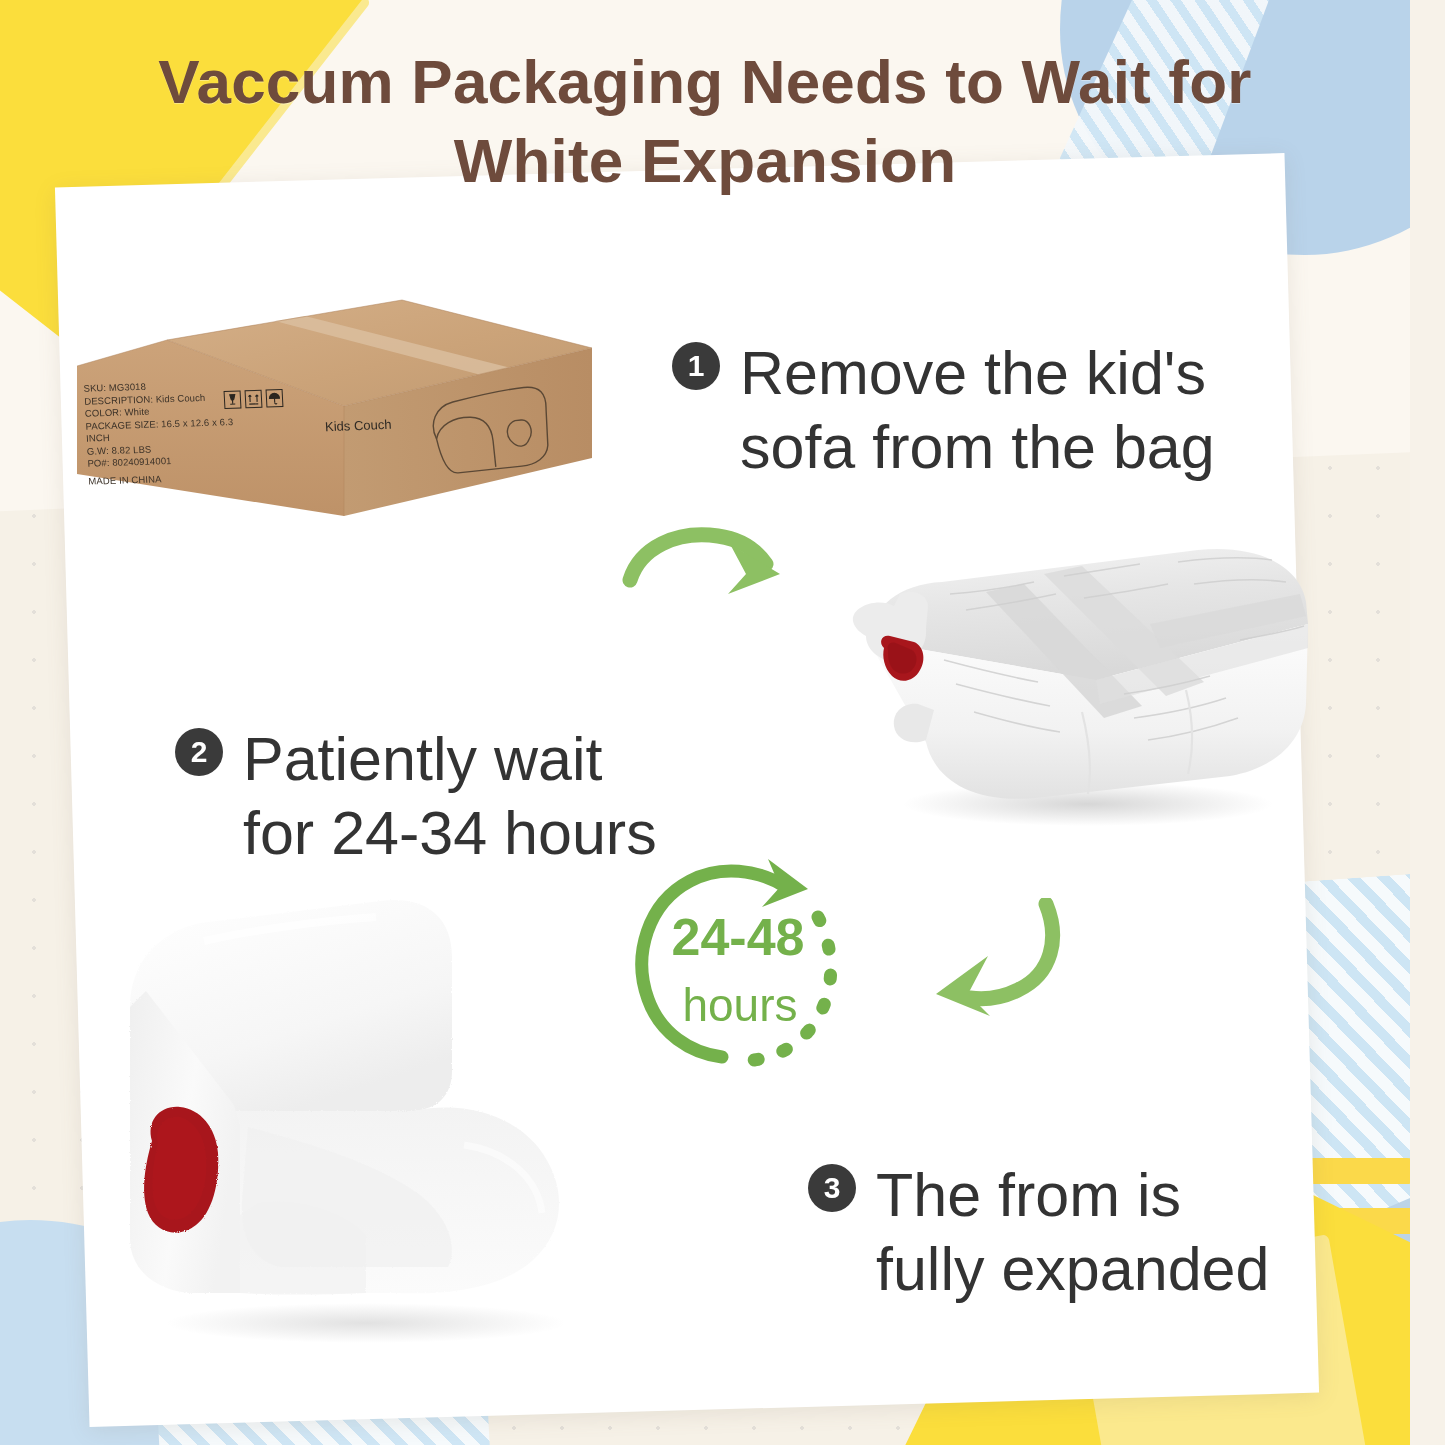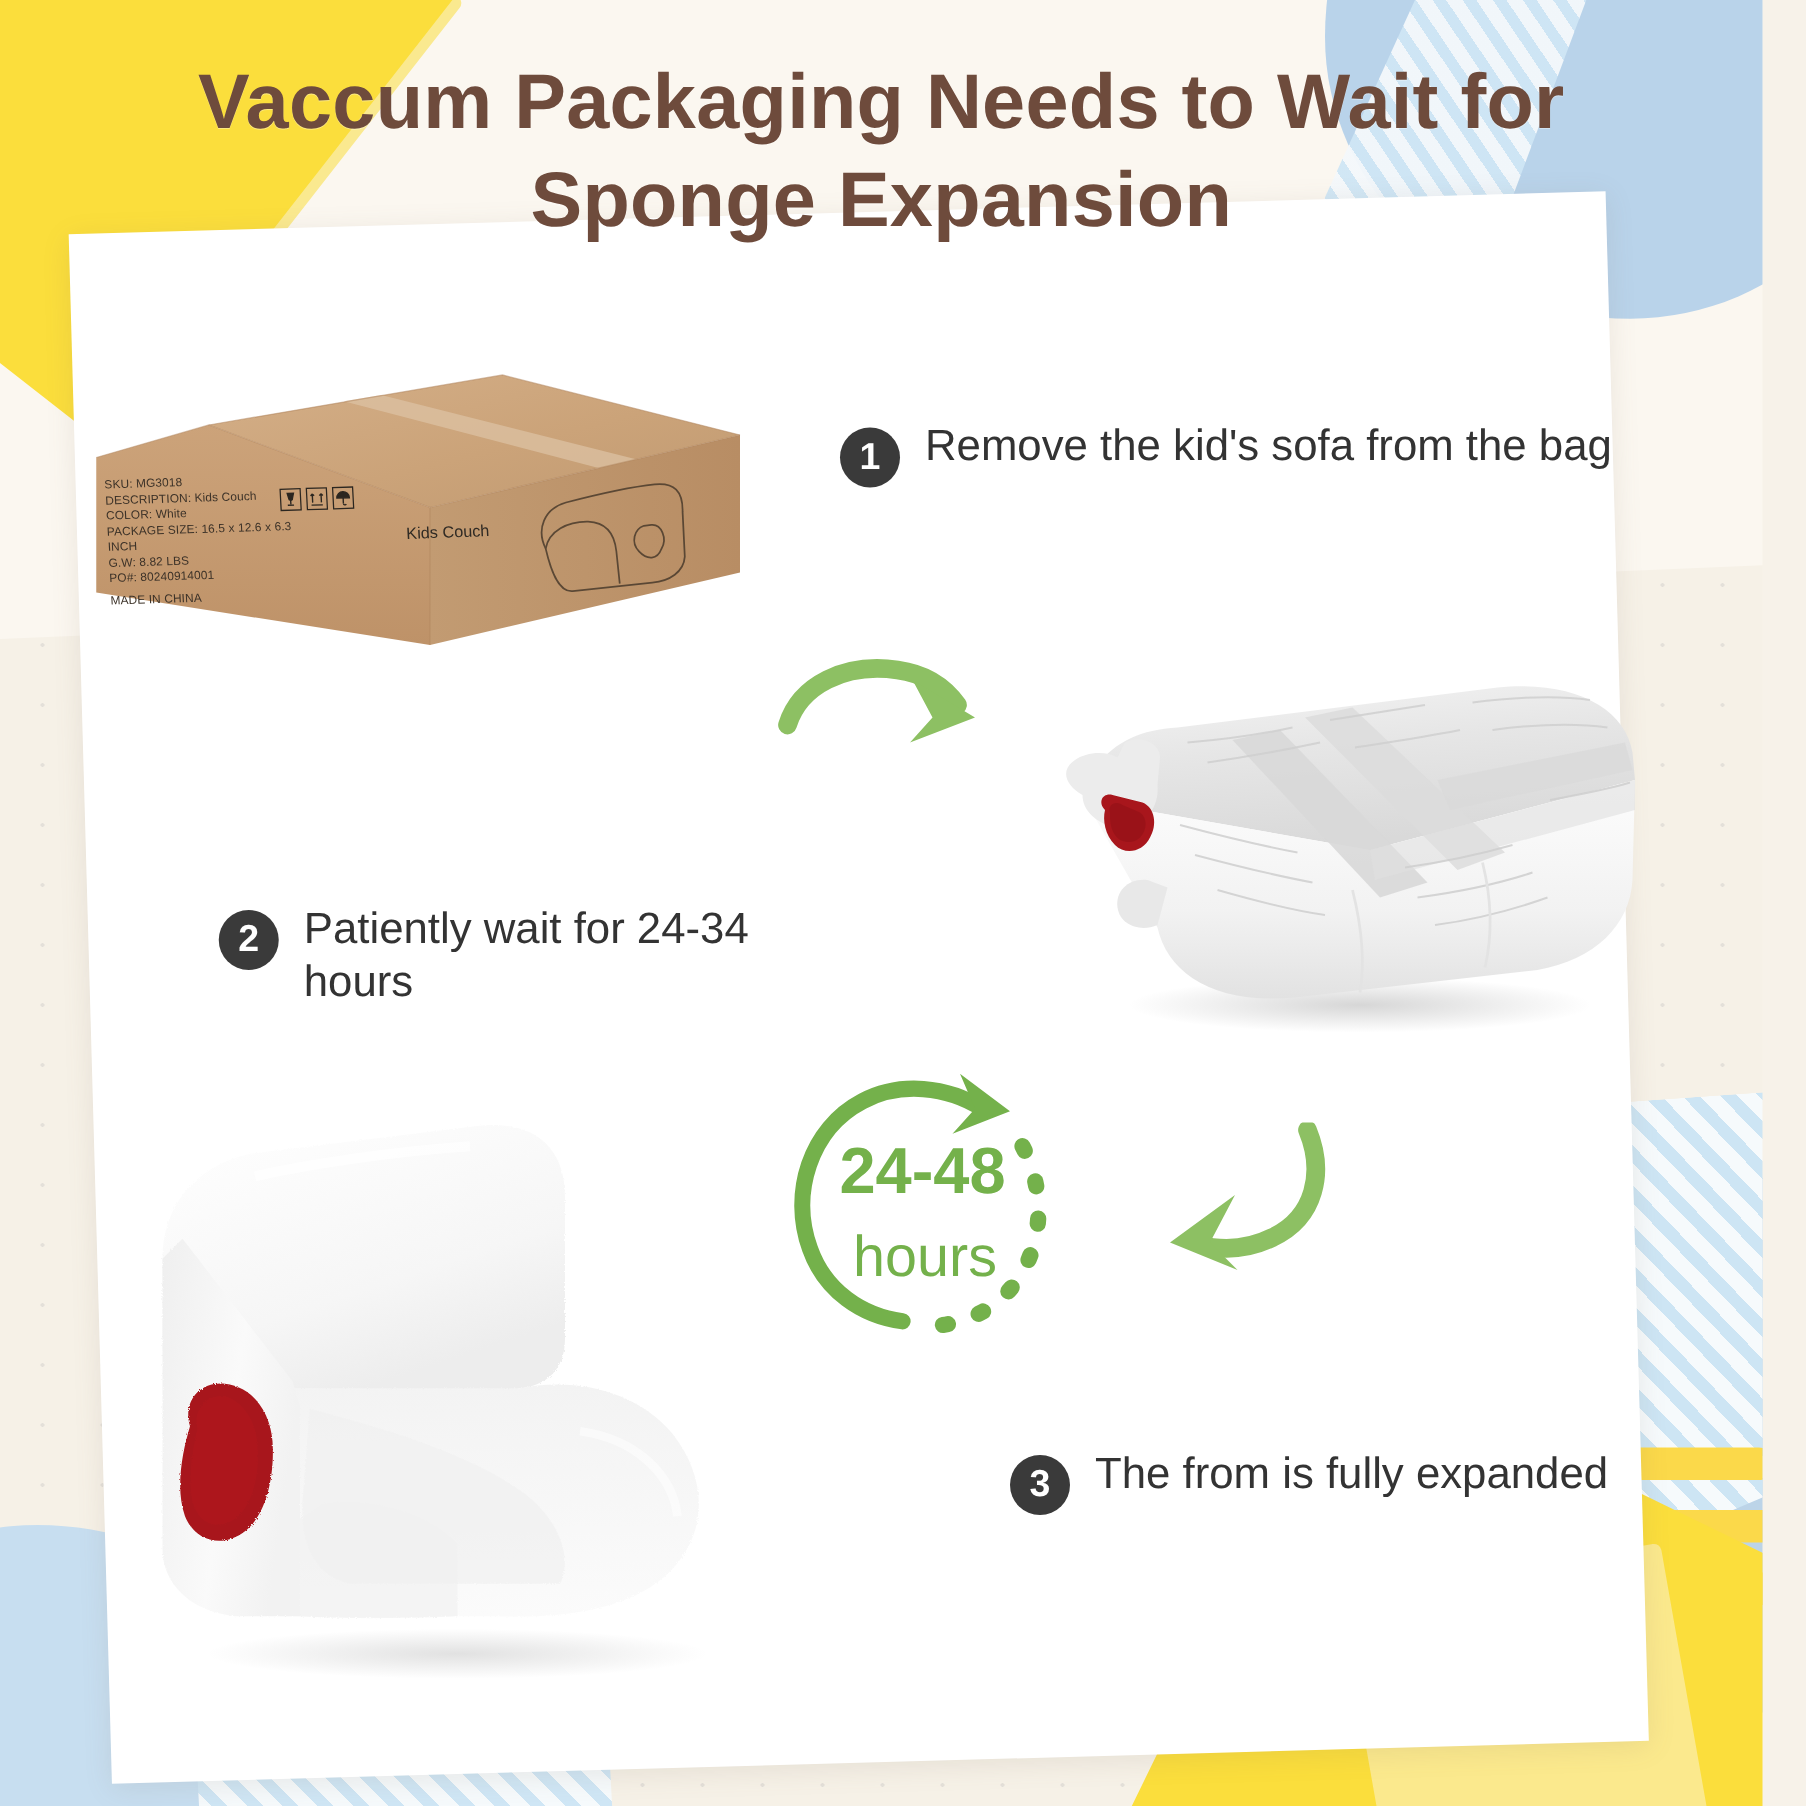--- a/index.html
+++ b/index.html
@@ -109,21 +109,21 @@
   
   .step{position:absolute;display:flex;gap:20px;align-items:flex-start;z-index:30;}
   .badge{
     flex:0 0 auto;width:48px;height:48px;border-radius:50%;
     background:#3A3A3A;color:#fff;
     font-size:30px;font-weight:bold;
     display:flex;align-items:center;justify-content:center;
     margin-top:6px;
   }
   .step-text{
-    color:#333333;font-size:35px;line-height:1.22;
+    color:#333333;font-size:61px;line-height:1.22;
     max-width:560px;
   }
   #step1{left:672px;top:336px;}
   #step2{left:175px;top:722px;}
   #step3{left:808px;top:1158px;}
 
   
   .carton{position:absolute;left:72px;top:278px;width:525px;height:245px;z-index:25;}
   .carton svg{display:block;}
   .carton-label{
@@ -189,21 +189,21 @@
 
   <div class="yellow-br-wedge"></div>
   <div class="yellow-br-soft" style="right:60px;bottom:-40px;left:auto;"></div>
 
   <div class="card">
     <div class="card-inner"></div>
   </div>
 
   <div class="title">
     <div>Vaccum Packaging Needs to Wait for</div>
-    <div>Sponge Expansion</div>
+    <div>White Expansion</div>
   </div>
 
   <div class="carton">
     <svg width="525" height="245" viewBox="0 0 525 245">
       <defs>
         <linearGradient id="topFace" x1="0" y1="0" x2="1" y2="1">
           <stop offset="0%" stop-color="#D4AF88"></stop>
           <stop offset="55%" stop-color="#CBA379"></stop>
           <stop offset="100%" stop-color="#C09A72"></stop>
         </linearGradient>

